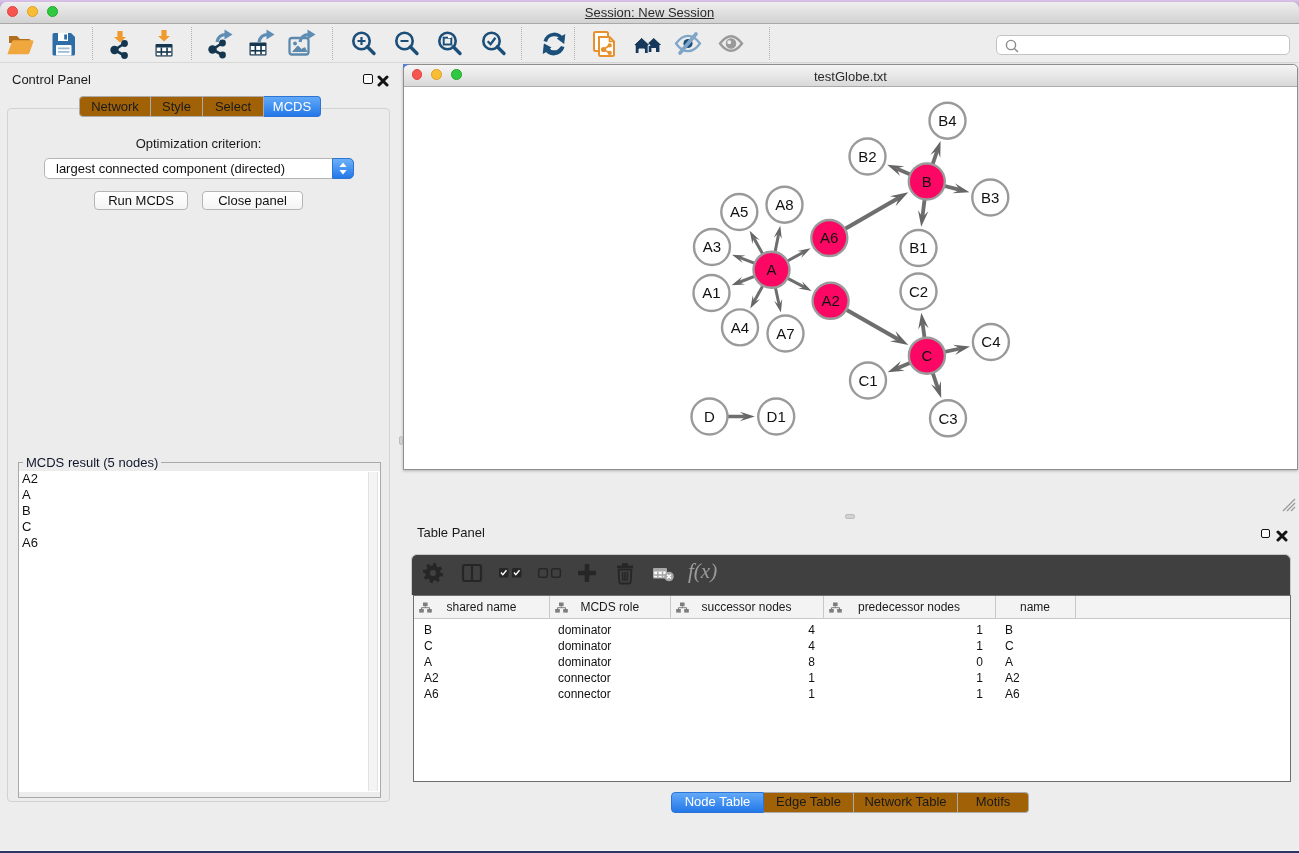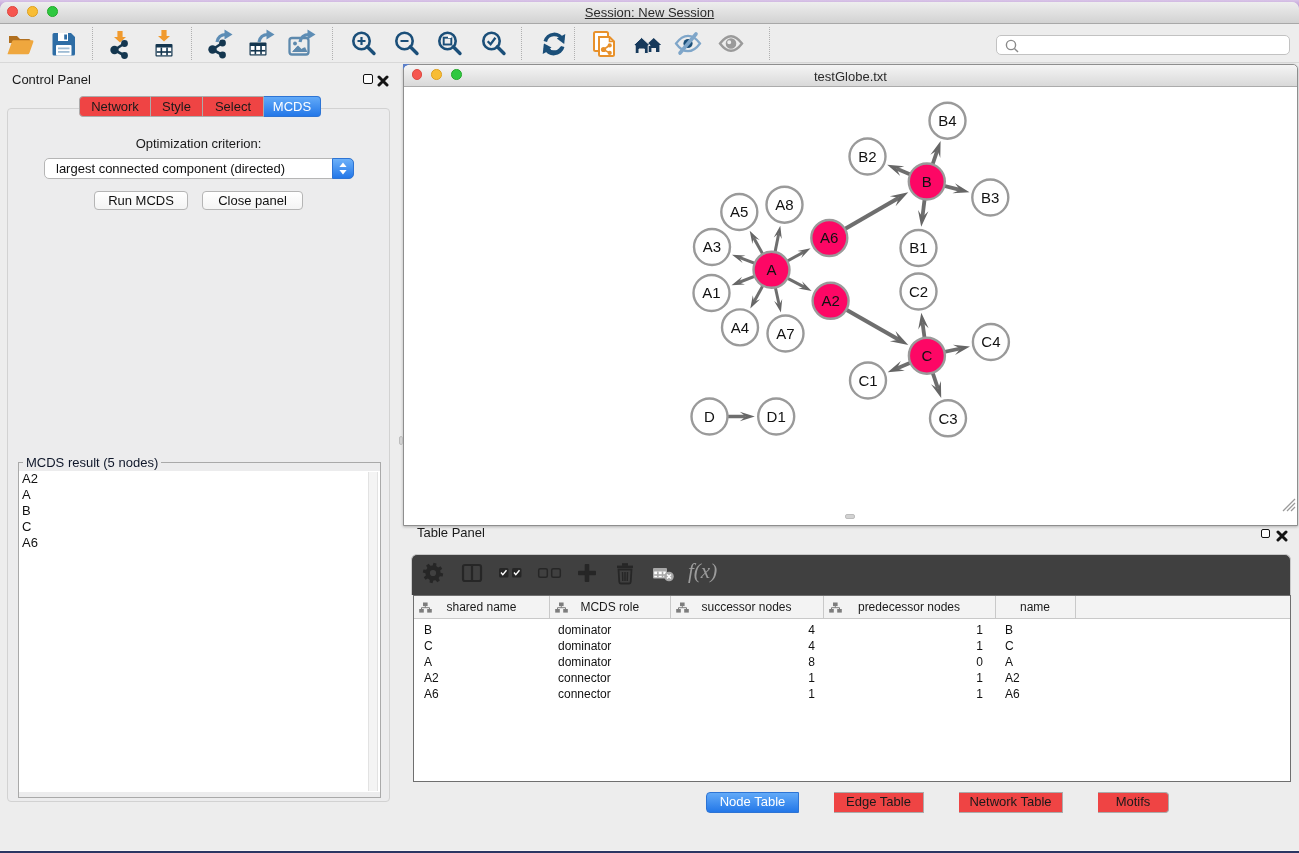--- a/index.html
+++ b/index.html
@@ -18,55 +18,55 @@
 
 #toolbar { left:0; top:22px; width:1299px; height:39px; background:#ededed; border-bottom:1px solid #d8d8d8; }
 .tbi { position:absolute; top:5px; width:30px; height:30px; }
 .tsep { position:absolute; top:3px; height:33px; width:0; border-left:1px dotted #b0b0b0; }
 #searchbox { left:996px; top:11px; width:294px; height:20px; background:#fff; border:1px solid #c2c2c2; border-radius:5px; }
 
 #cp-title { left:12px; top:70px; font-size:13px; color:#1a1a1a; }
 .sqicon { width:9.5px; height:9.5px; border:1.8px solid #111; border-radius:2px; background:#fdfdfd; }
 #cp-inner { left:7px; top:106px; width:383px; height:694px; background:#ececed; border:1px solid #d2d2d2; border-radius:4px; }
 .tabstrip { display:flex; height:21px; }
-.tab { background:#ef4444; border:1px solid #ababab; border-left:none; font-size:13px; color:#1a1a1a; text-align:center; line-height:19px; }
+.tab { background:#a16207; border:1px solid #ababab; border-left:none; font-size:13px; color:#1a1a1a; text-align:center; line-height:19px; }
 .tab.first { border-left:1px solid #ababab; border-radius:4px 0 0 4px; }
 .tab.last { border-radius:0 4px 4px 0; }
 .tab.sel { background:linear-gradient(#62aaf8,#2377e8); color:#fff; border-color:#2d74d4; }
 #cp-tabs { left:79px; top:94px; }
 #cp-tabs .tab { line-height:19px; }
 #opt-label { left:8px; top:134px; width:381px; text-align:center; font-size:13px; color:#1a1a1a; }
 #dropdown { left:44px; top:156px; width:310px; height:21px; background:#fff; border:1px solid #b5b5b5; border-radius:5px; font-size:13px; color:#111; line-height:19px; padding-left:11px; }
 #dd-step { left:332px; top:156px; width:22px; height:21px; border-radius:0 5px 5px 0; background:linear-gradient(#6db1f9,#2377e8); border:1px solid #2d74d4; }
 .btn { background:linear-gradient(#ffffff,#f4f4f4); border:1px solid #b5b5b5; border-radius:4px; font-size:13px; color:#111; text-align:center; height:19px; line-height:17px; }
 #btn-run { left:94px; top:188.5px; width:94px; }
 #btn-close { left:202px; top:188.5px; width:101px; }
 #groupbox { left:18px; top:460px; width:363px; height:336px; border:1px solid #a9a9a9; }
 #gb-label { left:23px; top:453px; font-size:13px; color:#0f172a; background:#ececed; padding:0 3px; }
 #gb-list { left:19px; top:469px; width:361px; height:321px; background:#fff; font-size:13px; color:#111; }
 #gb-list .item { padding-left:3px; height:16px; line-height:16px; }
 #gb-scroll { left:368px; top:470px; width:10px; height:319px; background:#f4f4f4; border-left:1px solid #e2e2e2; border-right:1px solid #e2e2e2; }
 
-#netwin { left:403px; top:62px; width:895px; height:462px; background:#fff; border:1px solid #8e8e8e; border-radius:5px 5px 0 0; box-shadow:0 1px 3px rgba(0,0,0,0.25); }
+#netwin { left:403px; top:62px; width:895px; height:406px; background:#fff; border:1px solid #8e8e8e; border-radius:5px 5px 0 0; box-shadow:0 1px 3px rgba(0,0,0,0.25); }
 #net-titlebar { left:0; top:0; width:893px; height:22px; background:linear-gradient(#f5f5f5,#d9d9d9); border-bottom:1px solid #ababab; border-radius:5px 5px 0 0; }
 #net-titlebar .t1 { left:7.8px; background:#f6564f; border:1px solid #dd4b43; }
 #net-titlebar .t2 { left:27.3px; background:#f8bd35; border:1px solid #dea123; }
 #net-titlebar .t3 { left:47.3px; background:#2fc840; border:1px solid #28a92f; }
 #net-title-text { left:0; top:3.5px; width:893px; text-align:center; font-size:13px; color:#2b2b2b; }
 #graphsvg { left:0; top:21px; }
 
 #tp-title { left:417px; top:523px; font-size:13px; color:#1a1a1a; }
 #tp-toolbar { left:411px; top:552px; width:880px; height:41px; background:#404040; border:1px solid #c8c8c8; border-bottom:none; border-radius:6px 6px 0 0; }
 #tp-table { left:413px; top:592.5px; width:878px; height:187px; background:#ffffff; border:1px solid #6f6f6f; }
 #tp-header { left:0; top:0; width:876px; height:23px; background:#f3f3f3; border-bottom:1px solid #c9c9c9; }
 .hcell { position:absolute; top:0; height:23px; border-right:1px solid #c9c9c9; }
 .hlabel { position:absolute; top:4px; width:100%; text-align:center; font-size:12px; color:#1a1a1a; }
 .tp-row { position:absolute; font-size:12px; color:#111; height:16px; line-height:16px; }
 #tp-tabs { left:671px; top:789.5px; }
-#tp-tabs .tab { line-height:18px;margin-left:35px; }
+#tp-tabs .tab { line-height:18px; }
 
 #statusbar { left:0; top:851px; width:1299px; height:46px; background:#4d7c0f; border-top:1px solid #c2c2c2; }
 #sb-listbtn { left:10px; top:9px; width:27px; height:21px; background:#f5f5f5; border:1px solid #ababab; border-radius:2px; }
 #sb-mem { left:1215px; top:9px; width:74px; height:23px; background:#f7f7f7; border:1px solid #ababab; font-size:12px; color:#111; }
 #sb-mem .dot { position:absolute; left:9px; top:5.5px; width:12px; height:12px; border-radius:50%; background:#1f9939; border:1px solid #18812d; }
 #sb-mem .lbl { position:absolute; left:27px; top:4px; }
 </style>
 </head>
 <body>
 <div id="desktop-top" class="abs"></div>

